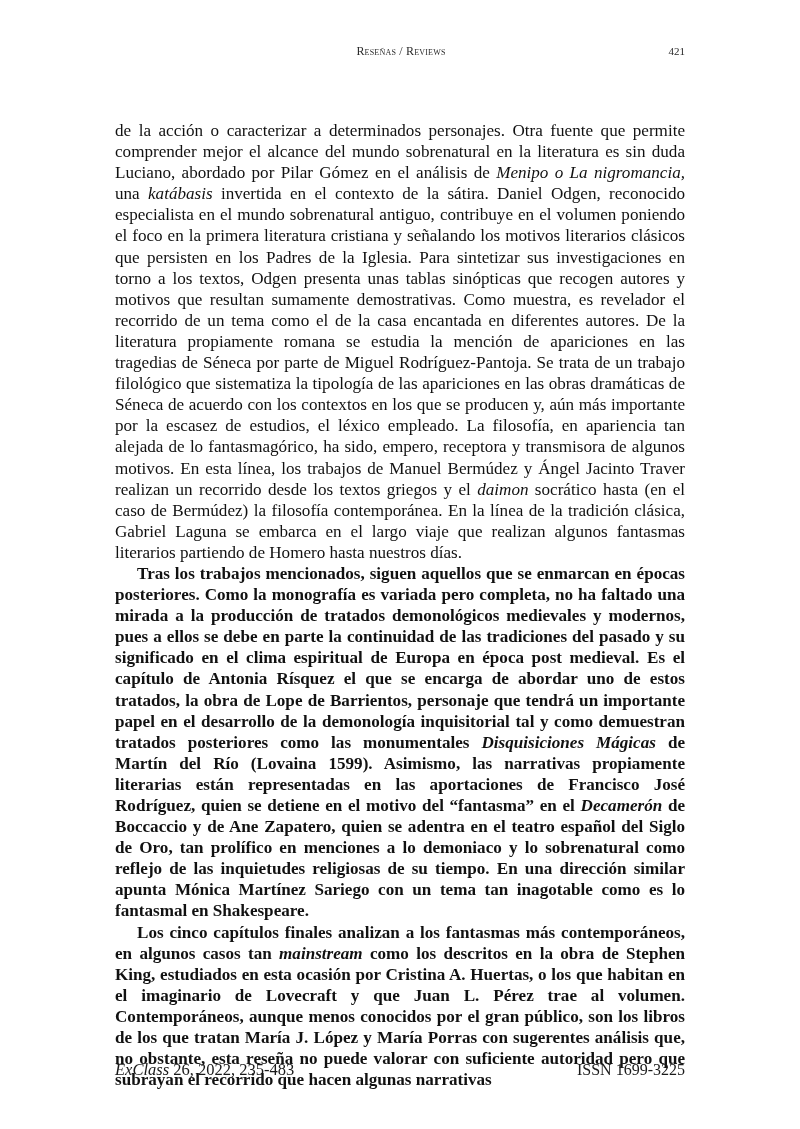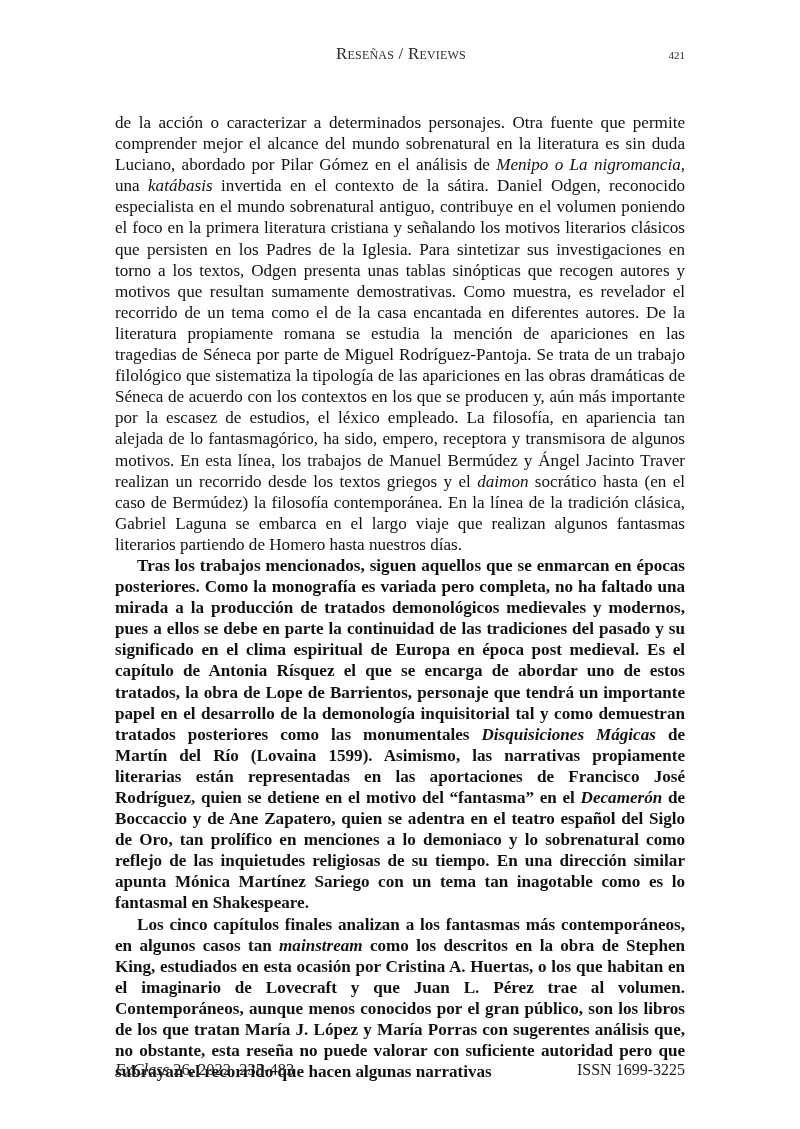--- a/index.html
+++ b/index.html
@@ -30,41 +30,41 @@
     left: 115px;
     top: 44px;
     width: 570px;
     height: 22px;
     display: flex;
     align-items: baseline;
   }
   .running-head-title {
     flex: 1 1 auto;
     text-align: center;
-    font-size: 17px;
+    font-size: 12px;
     letter-spacing: 0.2px;
     font-variant: small-caps;
     color: #2a2a2a;
     white-space: nowrap;
     padding-left: 42px;
     font-family: Liberation Serif, serif;
   }
   .running-head-folio {
     flex: 0 0 auto;
     font-size: 11px;
     color: #2a2a2a;
     text-align: right;
     min-width: 40px;
   }
 
   
   .textblock {
     position: absolute;
     left: 115px;
-    top: 112px;
+    top: 120px;
     width: 570px;
   }
 
   p.para {
     margin: 0;
     font-size: 17.1px;
     line-height: 21.1px;
     text-align: justify;
     text-justify: inter-word;
     hyphens: none;

